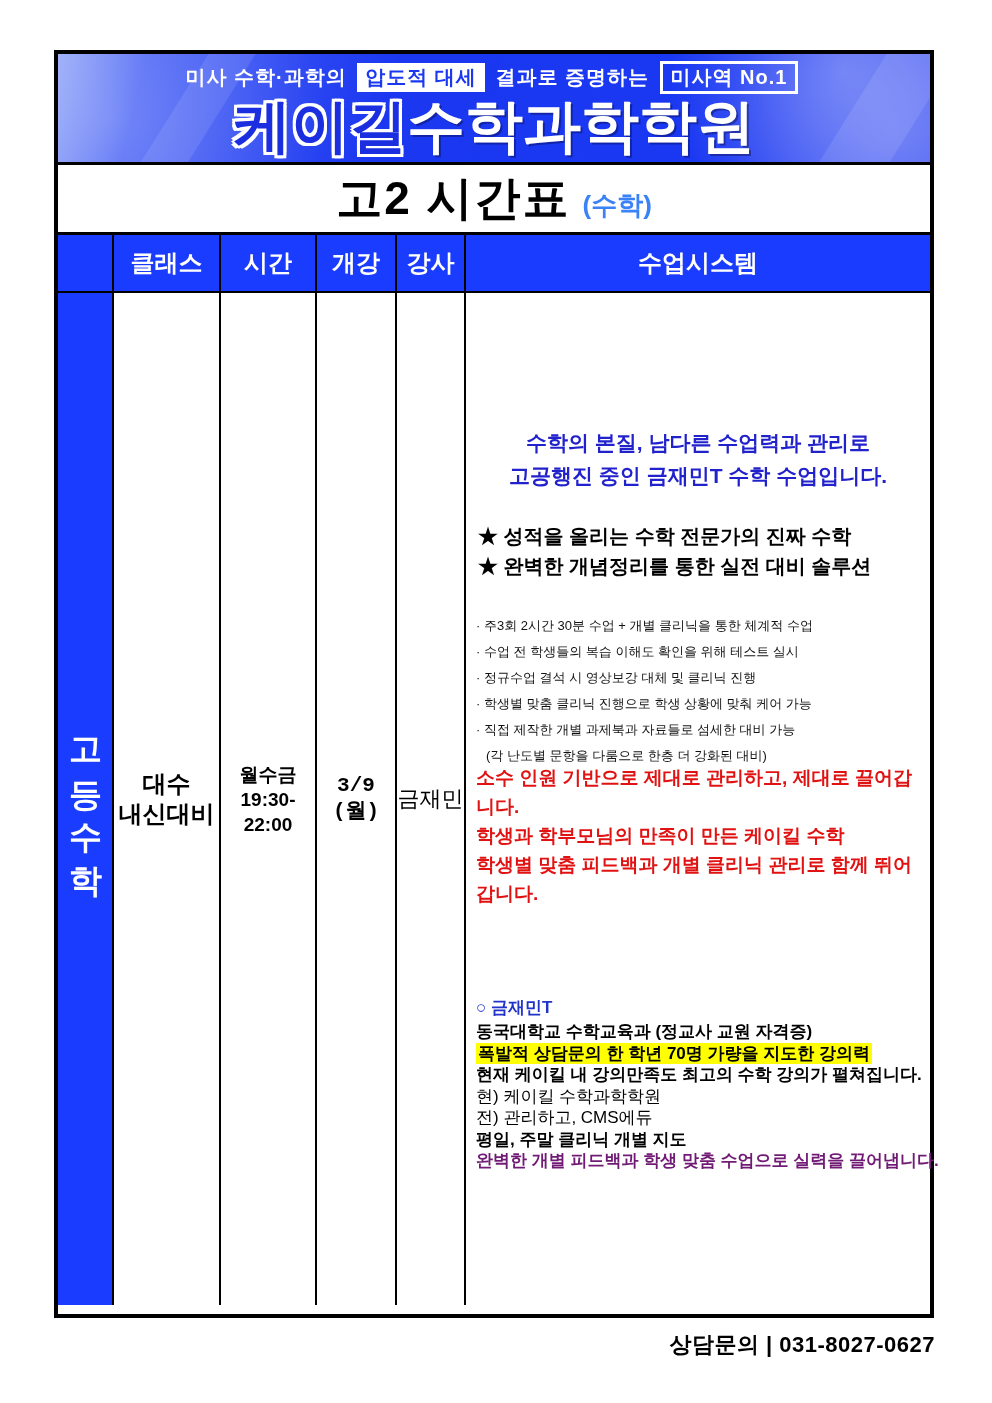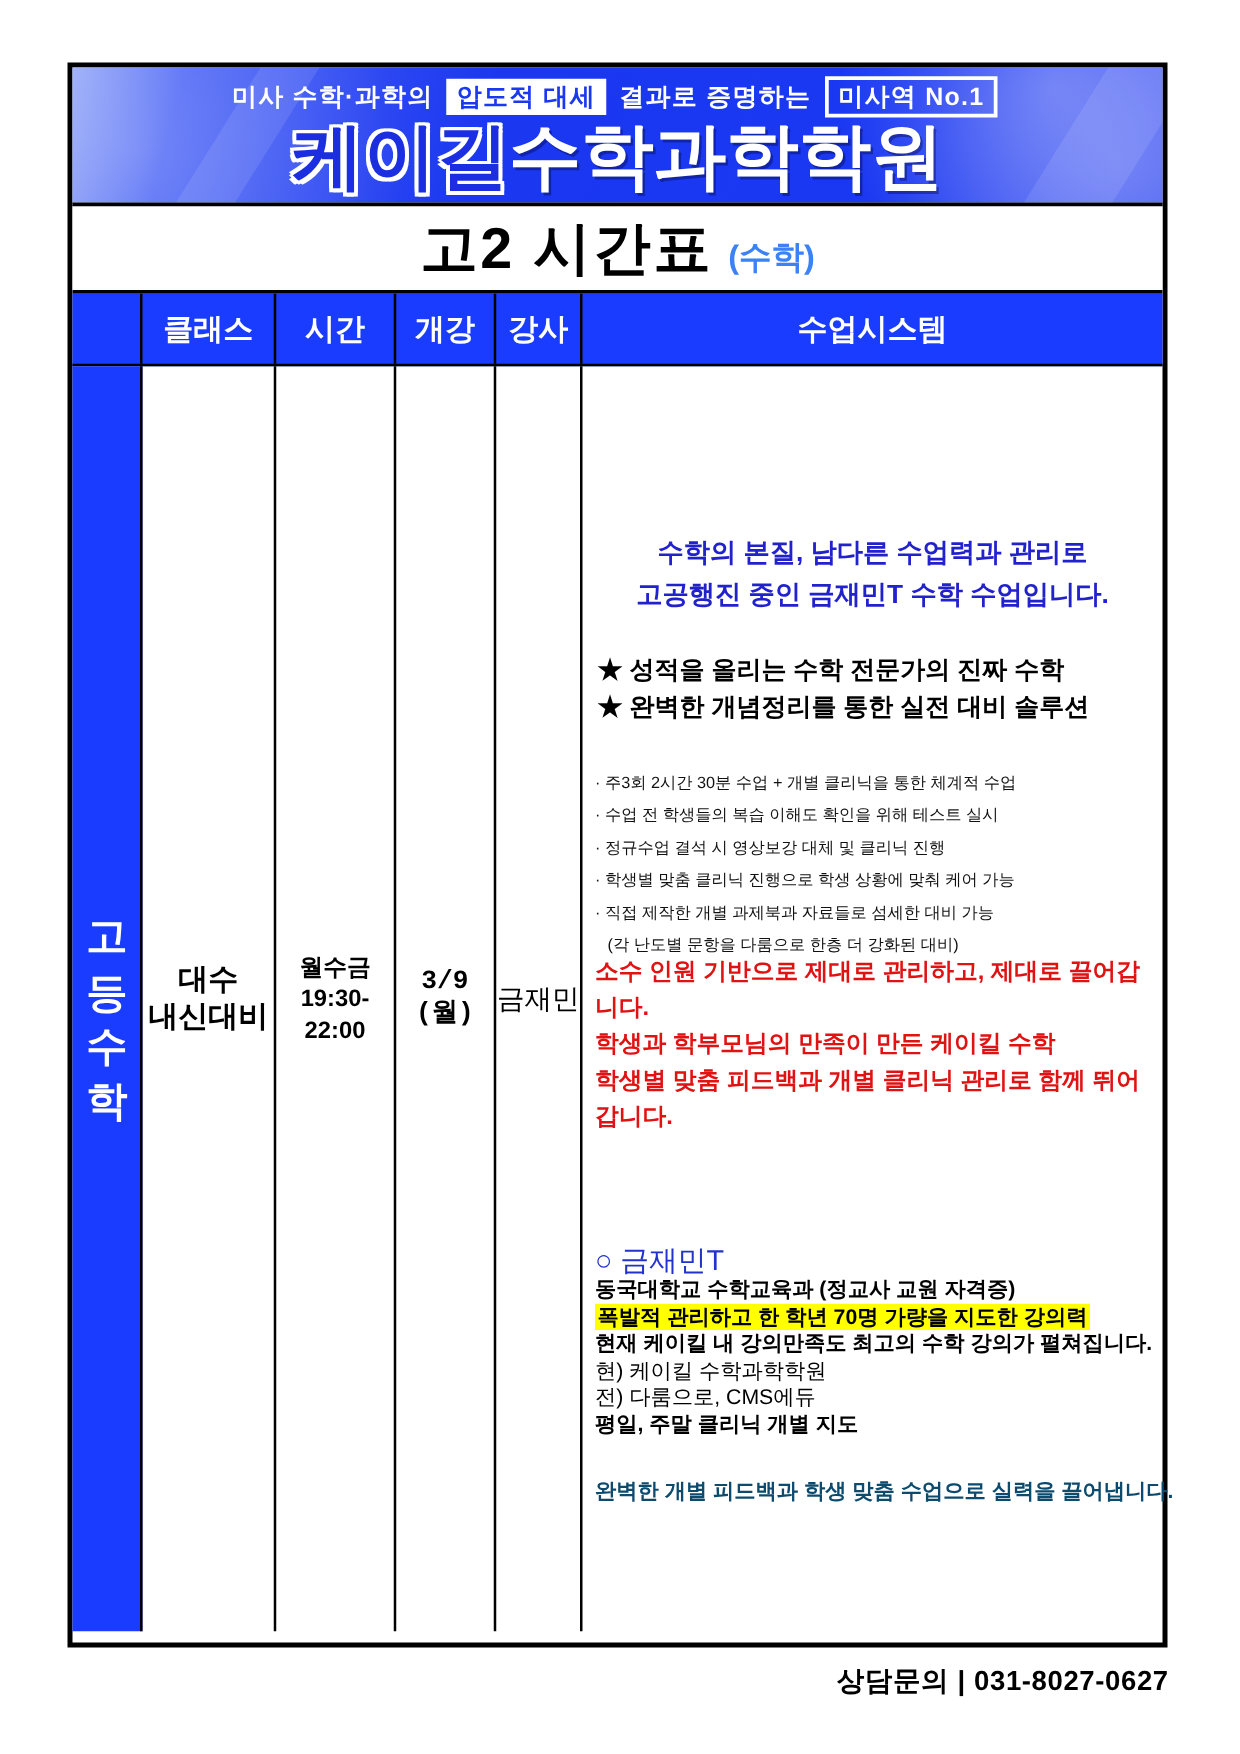--- a/index.html
+++ b/index.html
@@ -62,25 +62,25 @@
     color:#2222cc; font-size:21px; font-weight:800; line-height:33px; }
   .stars { position:absolute; top:228px; left:12px; color:#000;
     font-size:20px; font-weight:800; line-height:30px; }
   .bullets { position:absolute; top:320px; left:10px; color:#111;
     font-size:13px; font-weight:400; line-height:26px; }
   .bullets .indent { padding-left:10px; }
   .reds { position:absolute; top:470px; left:10px; color:#e01212;
     font-size:19px; font-weight:800; line-height:29px; }
   .bio { position:absolute; top:702px; left:10px; color:#000;
     font-size:17px; line-height:21.5px; white-space:nowrap; }
-  .bio .b-blue { color:#2233cc; font-weight:400; font-size:23px; line-height:26px; }
+  .bio .b-blue { color:#2233cc; font-weight:700; font-size:17px; line-height:26px; }
   .bio .b-bold { font-weight:800; }
   .bio .b-hl { font-weight:800; background:#ffff00; display:inline-block; padding:0 2px; }
   .bio .b-norm { font-weight:400; }
-  .bio .b-red { color:#0c4a6e; font-weight:800;margin-top:32px; }
+  .bio .b-red { color:#701a75; font-weight:800; }
 
   
   .footer { position:absolute; top:1330px; right:57px; font-size:22px;
     font-weight:800; color:#000; letter-spacing:0.5px; }
 </style>
 </head>
 <body>
 
 <div class="doc">
 
@@ -150,24 +150,24 @@
         <div class="indent">(각 난도별 문항을 다룸으로 한층 더 강화된 대비)</div>
       </div>
       <div class="reds">
         <div>소수 인원 기반으로 제대로 관리하고, 제대로 끌어갑니다.</div>
         <div>학생과 학부모님의 만족이 만든 케이킬 수학</div>
         <div>학생별 맞춤 피드백과 개별 클리닉 관리로 함께 뛰어갑니다.</div>
       </div>
       <div class="bio">
         <div class="b-blue">○ 금재민T</div>
         <div class="b-bold">동국대학교 수학교육과 (정교사 교원 자격증)</div>
-        <div><span class="b-hl">폭발적 관리하고 한 학년 70명 가량을 지도한 강의력</span></div>
+        <div><span class="b-hl">폭발적 상담문의 한 학년 70명 가량을 지도한 강의력</span></div>
         <div class="b-bold">현재 케이킬 내 강의만족도 최고의 수학 강의가 펼쳐집니다.</div>
         <div class="b-norm">현) 케이킬 수학과학학원</div>
-        <div class="b-norm">전) 다룸으로, CMS에듀</div>
+        <div class="b-norm">전) 관리하고, CMS에듀</div>
         <div class="b-bold">평일, 주말 클리닉 개별 지도</div>
         <div class="b-red">완벽한 개별 피드백과 학생 맞춤 수업으로 실력을 끌어냅니다.</div>
       </div>
     </div>
   </div>
 </div>
 
 <div class="footer">상담문의 | 031-8027-0627</div>
 
 </body></html>

